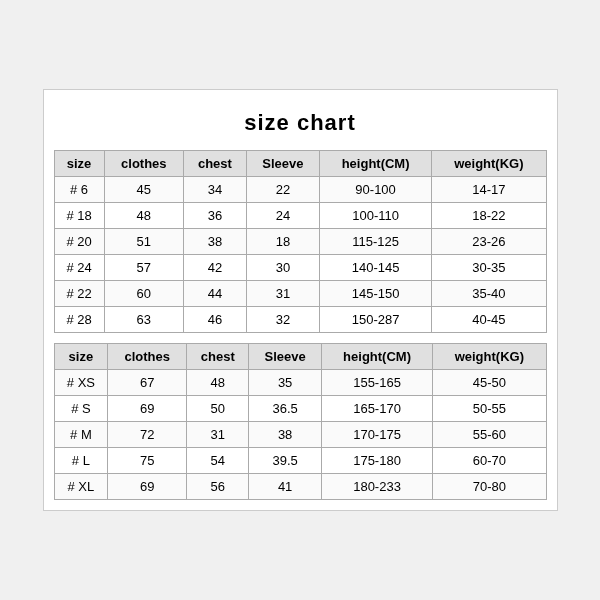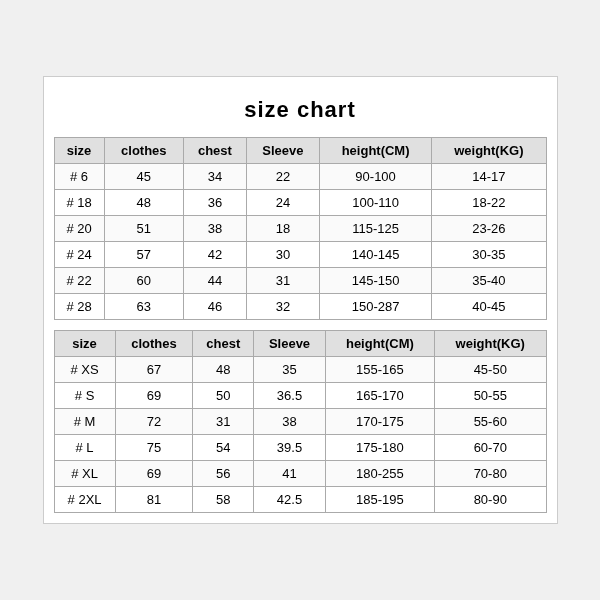--- a/index.html
+++ b/index.html
@@ -163,26 +163,18 @@
           <td>54</td>
           <td>39.5</td>
           <td>175-180</td>
           <td>60-70</td>
         </tr>
         <tr>
           <td># XL</td>
           <td>69</td>
           <td>56</td>
           <td>41</td>
-          <td>180-255</td>
+          <td>180-233</td>
           <td>70-80</td>
-        </tr>
-        <tr>
-          <td># 2XL</td>
-          <td>81</td>
-          <td>58</td>
-          <td>42.5</td>
-          <td>185-195</td>
-          <td>80-90</td>
         </tr>
       </tbody>
   </table>
 </div>
 
 </body></html>

